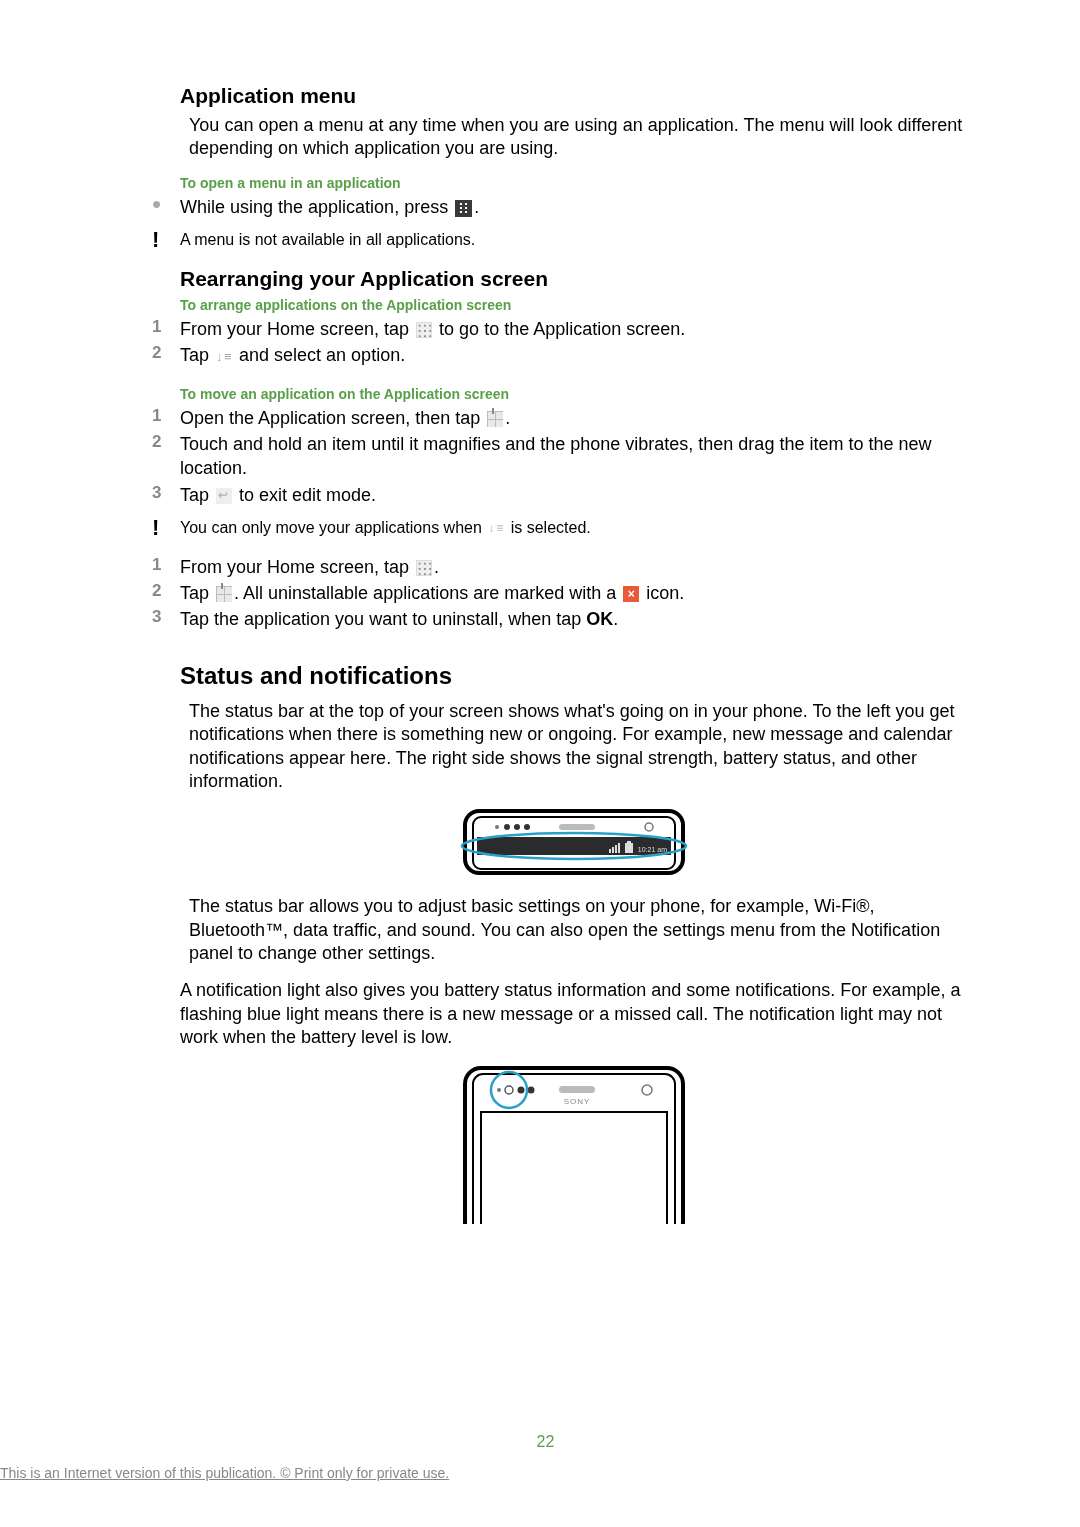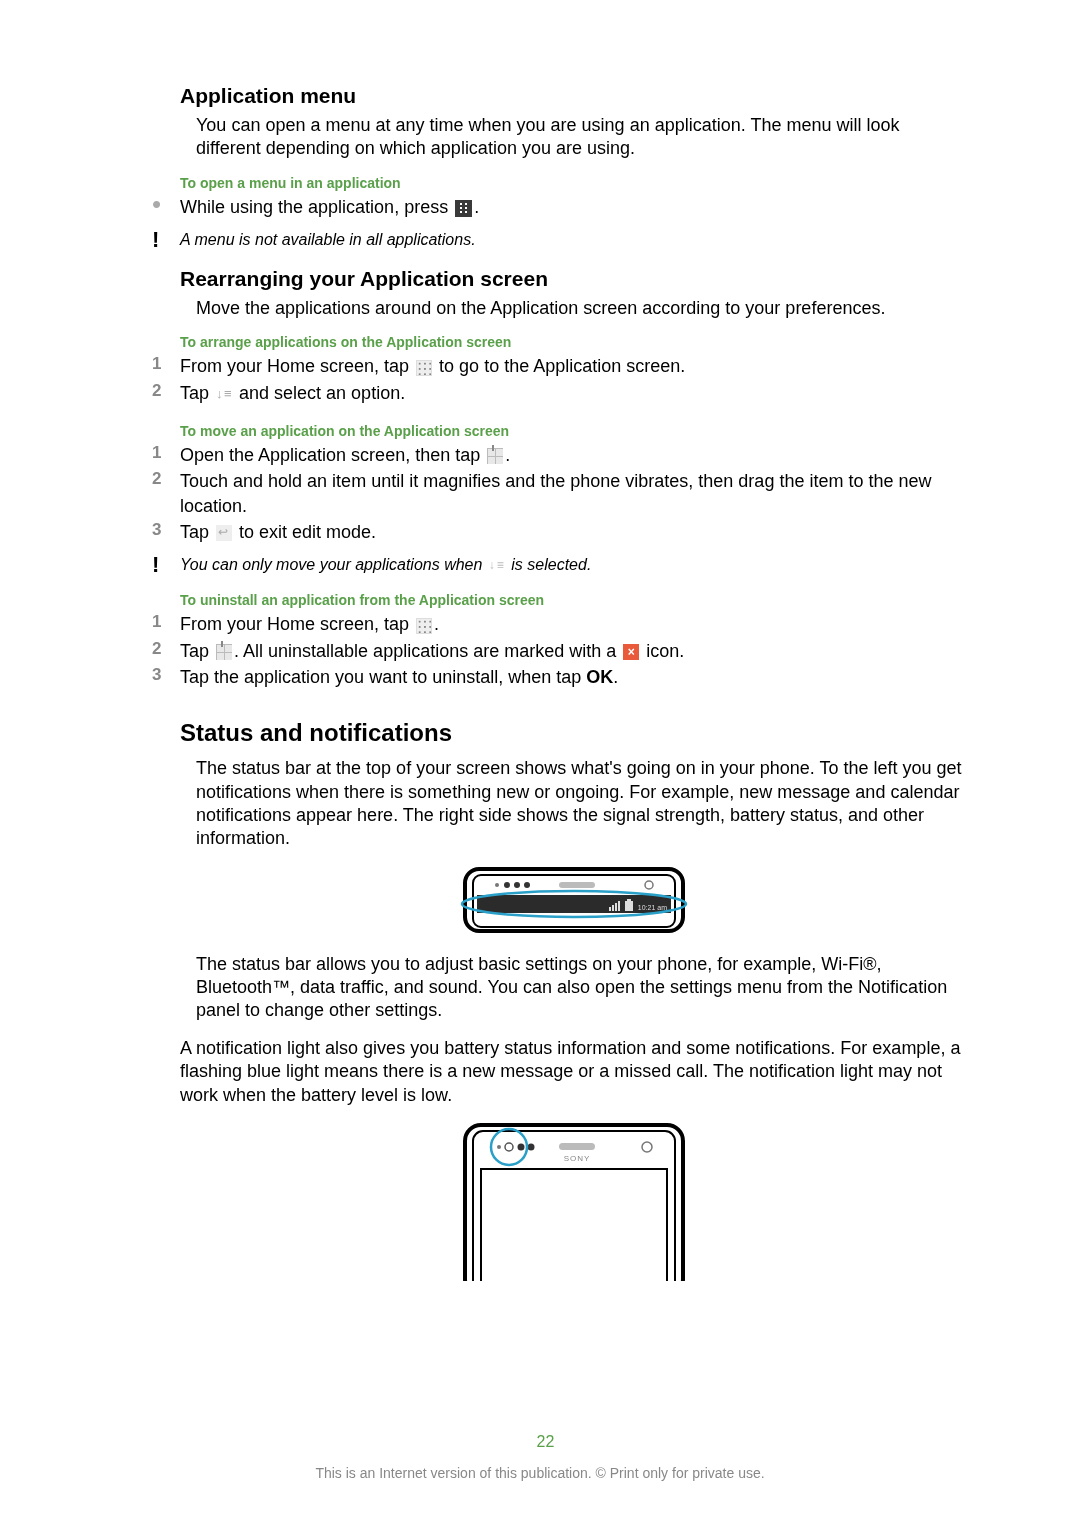--- a/index.html
+++ b/index.html
@@ -21,21 +21,21 @@
     margin: 0 0 6px 0;
   }
   h1.main-title {
     font-size: 24px;
     font-weight: bold;
     margin: 30px 0 10px 0;
   }
   p.body {
     font-size: 18px;
     line-height: 1.3;
-    margin: 0 0 14px 16px;
+    margin: 0 0 14px 9px;
   }
   p.body-tight {
     font-size: 18px;
     line-height: 1.3;
     margin: 8px 0 14px 0;
   }
   .green-sub {
     color: #5aa04a;
     font-weight: bold;
     font-size: 14px;
@@ -59,21 +59,21 @@
   .row-text {
     font-size: 18px;
     line-height: 1.35;
     flex: 1;
   }
   .note-row {
     display: flex;
     align-items: flex-start;
     margin: 10px 0 16px 0;
   }
-  .note-row .row-text { font-size: 16px; font-style: italic; }
+  .note-row .row-text { font-size: 16px; }
   .bang-icon {
     width: 28px;
     flex-shrink: 0;
     font-size: 22px;
     font-weight: bold;
     color: #000;
     margin-left: -28px;
     line-height: 1;
   }
   .inline-icon {
@@ -145,26 +145,26 @@
   .page-number {
     text-align: center;
     color: #5aa04a;
     font-size: 16px;
     position: absolute;
     left: 0; right: 0;
     bottom: 76px;
     padding-left: 11px;
   }
   .footer-note {
-    text-align: center;
     color: #888;
     font-size: 14px;
     position: absolute;
     left: 0; right: 0;
     bottom: 46px;
+    text-decoration: underline;
   }
   .list-block { margin-left: 0; padding-left: 0; }
 </style>
 </head>
 <body>
 
 <div class="page">
 
   <h2 class="section-title">Application menu</h2>
   <p class="body">You can open a menu at any time when you are using an application. The menu will look different depending on which application you are using.</p>
@@ -177,21 +177,20 @@
         <span>While using the application, press </span><span class="inline-icon icon-menu-dark"></span><span>.</span>
       </div>
     </div>
   </div>
   <div class="note-row">
     <div class="bang-icon">!</div>
     <div class="row-text">A menu is not available in all applications.</div>
   </div>
 
   <h2 class="section-title">Rearranging your Application screen</h2>
-  <p class="body">Move the applications around on the Application screen according to your preferences.</p>
 
   <div class="green-sub">To arrange applications on the Application screen</div>
   <div class="list-block">
     <div class="row">
       <div class="marker num">1</div>
       <div class="row-text"><span>From your Home screen, tap </span><span class="inline-icon icon-grid"></span><span> to go to the Application screen.</span></div>
     </div>
     <div class="row">
       <div class="marker num">2</div>
       <div class="row-text"><span>Tap </span><span class="inline-icon icon-sort"></span><span> and select an option.</span></div>
@@ -211,21 +210,20 @@
     <div class="row">
       <div class="marker num">3</div>
       <div class="row-text"><span>Tap </span><span class="inline-icon icon-exit"></span><span> to exit edit mode.</span></div>
     </div>
   </div>
   <div class="note-row">
     <div class="bang-icon">!</div>
     <div class="row-text"><span>You can only move your applications when </span><span class="inline-icon icon-own"></span><span> is selected.</span></div>
   </div>
 
-  <div class="green-sub">To uninstall an application from the Application screen</div>
   <div class="list-block">
     <div class="row">
       <div class="marker num">1</div>
       <div class="row-text"><span>From your Home screen, tap </span><span class="inline-icon icon-grid"></span><span>.</span></div>
     </div>
     <div class="row">
       <div class="marker num">2</div>
       <div class="row-text"><span>Tap </span><span class="inline-icon icon-edit-grid"></span><span>. All uninstallable applications are marked with a </span><span class="inline-icon icon-x-red">×</span><span> icon.</span></div>
     </div>
     <div class="row">

